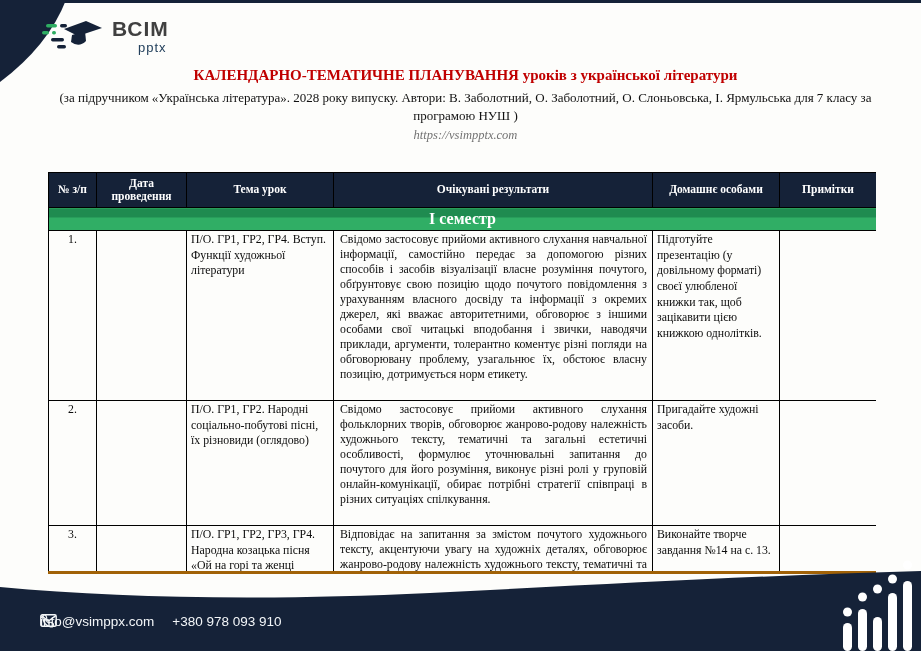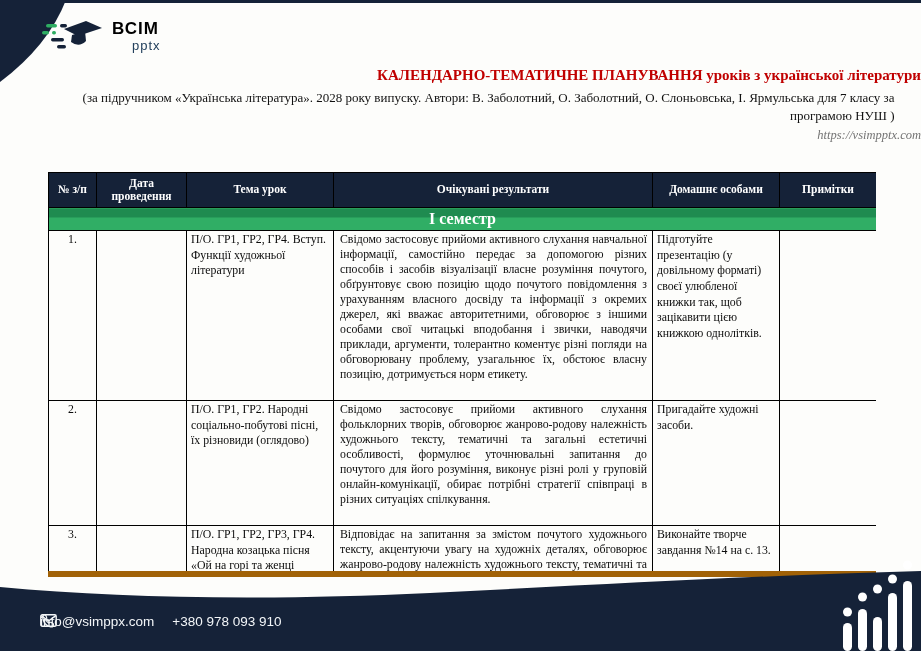--- a/index.html
+++ b/index.html
@@ -6,31 +6,31 @@
   body{background:#e8e8e8;font-family:"Liberation Serif", serif;}
   .page{position:relative;width:921px;height:651px;margin:0 auto;background:#fdfdfb;overflow:hidden;}
 
   
   .top-strip{position:absolute;top:0;left:0;width:100%;height:3px;background:#152238;}
   .corner-wedge{position:absolute;top:0;left:0;}
 
   
   .logo{position:absolute;top:12px;left:40px;display:flex;align-items:center;gap:6px;font-family:"Liberation Sans", sans-serif;}
   .logo-text{display:flex;flex-direction:column;line-height:1;}
-  .logo-brand{font-size:17px;font-weight:bold;color:#000000;letter-spacing:1px;}
-  .logo-sub{font-size:13px;color:#23405c;margin-top:2px;margin-left:20px;letter-spacing:1px;}
+  .logo-brand{font-size:21px;font-weight:bold;color:#404040;letter-spacing:1px;}
+  .logo-sub{font-size:13px;color:#23405c;margin-top:2px;margin-left:26px;letter-spacing:1px;}
 
   
-  .titles{position:absolute;top:64px;left:10px;right:0;text-align:right;}
+  .titles{position:absolute;top:64px;left:10px;right:0;text-align:center;}
   .title-red{color:#c00000;font-weight:bold;font-size:15px;line-height:1.5;}
   .subtitle{color:#111;font-size:13px;line-height:1.4;max-width:858px;margin:2px auto 0;}
   .site-link{font-style:italic;font-size:12.5px;color:#737373;margin-top:3px;display:inline-block;}
 
   
-  .table-wrap{position:absolute;top:172px;left:48px;width:828px;height:399px;overflow:hidden;border-bottom:6px solid #a16207;}
+  .table-wrap{position:absolute;top:172px;left:48px;width:828px;height:399px;overflow:hidden;border-bottom:3px solid #a16207;}
   table{border-collapse:collapse;table-layout:fixed;width:828px;font-size:11.8px;color:#0b0b0b;}
   th,td{border:1px solid #000;vertical-align:top;padding:1px 4px 2px;}
   thead th{background:#152238;color:#fff;font-weight:bold;font-size:11.5px;text-align:center;vertical-align:middle;padding:2px 2px;line-height:1.15;height:30px;}
   .semester-row td{background:linear-gradient(#1f8b50 0%,#1f8b50 42%,#30ae65 42%,#30ae65 100%);color:#fff;font-weight:bold;text-align:center;font-size:16px;padding:2px;height:16px;vertical-align:middle;}
   td.c-num{text-align:center;}
   td.c-results{text-align:justify;line-height:1.27;padding:1px 5px 2px 6px;}
   td.c-topic,td.c-homework{line-height:1.33;}
   .r1 td{height:166px;}
   .r2 td{height:121px;}
   .r3 td{height:120px;}

